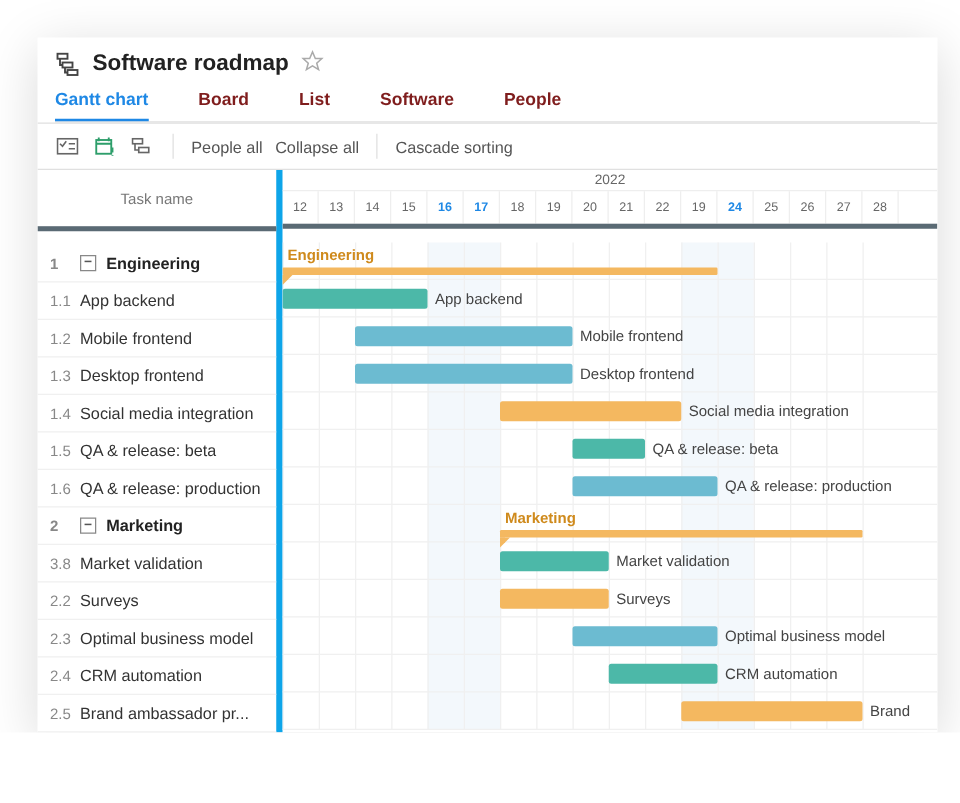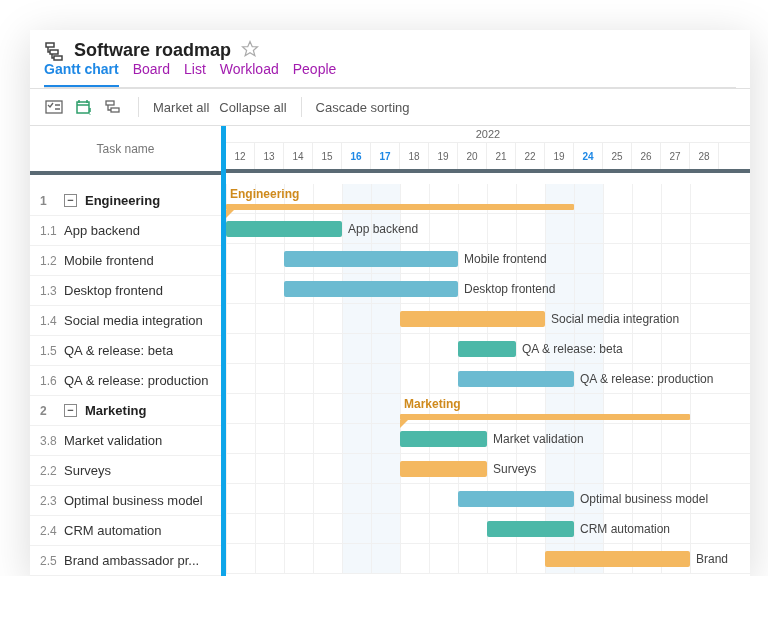--- a/index.html
+++ b/index.html
@@ -1,28 +1,28 @@
 <!DOCTYPE html>
 <html><head>
 <meta charset="utf-8">
 <style>
   * { box-sizing: border-box; margin: 0; padding: 0; }
   body { font-family: -apple-system, BlinkMacSystemFont, "Segoe UI", Arial, sans-serif; background: #ffffff; font-size: 13px; color: #333; padding: 30px 0 0 30px; }
   .app { width: 720px; background: #fff; box-shadow: 0 8px 40px rgba(0,0,0,0.15); overflow: hidden; }
 
   
   .header { padding: 10px 14px 0 14px; border-bottom: 1px solid #e0e0e0; }
-  .title-row { display: flex; align-items: center; gap: 10px; }
+  .title-row { display: flex; align-items: center; gap: 10px; margin-bottom: 10px; }
   .title-icon svg { display: block; }
   .page-title { font-size: 18px; font-weight: 700; color: #222; }
   .star-icon { color: #999; cursor: pointer; }
 
   
-  .tabs { display: flex; gap: 14px; align-items: flex-end; border-bottom: 1px solid #e0e0e0; }
-  .tab { padding: 0 0 8px 0; font-size: 14px; color: #a21caf; cursor: pointer; border-bottom: 2px solid transparent; }
+  .tabs { display: flex; gap: 40px; align-items: flex-end; border-bottom: 1px solid #e0e0e0; }
+  .tab { padding: 0 0 8px 0; font-size: 14px; color: #7f1d1d; cursor: pointer; border-bottom: 2px solid transparent; font-weight: bold; }
   .tab.active { color: #1e88e5; border-bottom-color: #1e88e5; font-weight: 600; }
 
   
   .toolbar { display: flex; align-items: center; gap: 10px; padding: 8px 14px; border-bottom: 1px solid #e0e0e0; font-size: 13px; }
   .tool-icon { width: 20px; height: 20px; display: flex; align-items: center; justify-content: center; cursor: pointer; color: #555; }
   .tool-icon.green { color: #2e9e6b; }
   .vbar { width: 1px; height: 20px; background: #e0e0e0; margin: 0 4px; }
   .tool-link { color: #555; cursor: pointer; }
 
   
@@ -87,21 +87,21 @@
         <svg width="18" height="18" viewBox="0 0 24 24" fill="none" stroke="#aaa" stroke-width="1.6">
           <polygon points="12,2 15,9 22,9 16.5,14 18.5,21 12,17 5.5,21 7.5,14 2,9 9,9"></polygon>
         </svg>
       </span>
     </div>
 
     <div class="tabs">
       <div class="tab active">Gantt chart</div>
       <div class="tab">Board</div>
       <div class="tab">List</div>
-      <div class="tab">Workload</div>
+      <div class="tab">Software</div>
       <div class="tab">People</div>
     </div>
   </div>
 
   <div class="toolbar">
     <span class="tool-icon">
       <svg width="18" height="14" viewBox="0 0 18 14" fill="none" stroke="#666" stroke-width="1.3">
           <rect x="1" y="1" width="16" height="12"></rect>
           <path d="M3 5 L5 7 L8 3"></path>
           <path d="M10 5 H15 M10 9 H15"></path>
@@ -115,21 +115,21 @@
         </svg>
     </span>
     <span class="tool-icon">
       <svg width="18" height="14" viewBox="0 0 18 14" fill="none" stroke="#666" stroke-width="1.3">
           <rect x="1" y="1" width="8" height="4"></rect>
           <rect x="6" y="8" width="8" height="4"></rect>
           <path d="M3 5 V10 H6"></path>
         </svg>
     </span>
     <span class="vbar"></span>
-    <span class="tool-link">Market all</span>
+    <span class="tool-link">People all</span>
     <span class="tool-link">Collapse all</span>
     <span class="vbar"></span>
     <span class="tool-link">Cascade sorting</span>
   </div>
 
   <div class="grid-wrap">
 
     <div class="left-col">
       <div class="lcol-head">Task name</div>
       <div class="spacer-row-l"></div>

